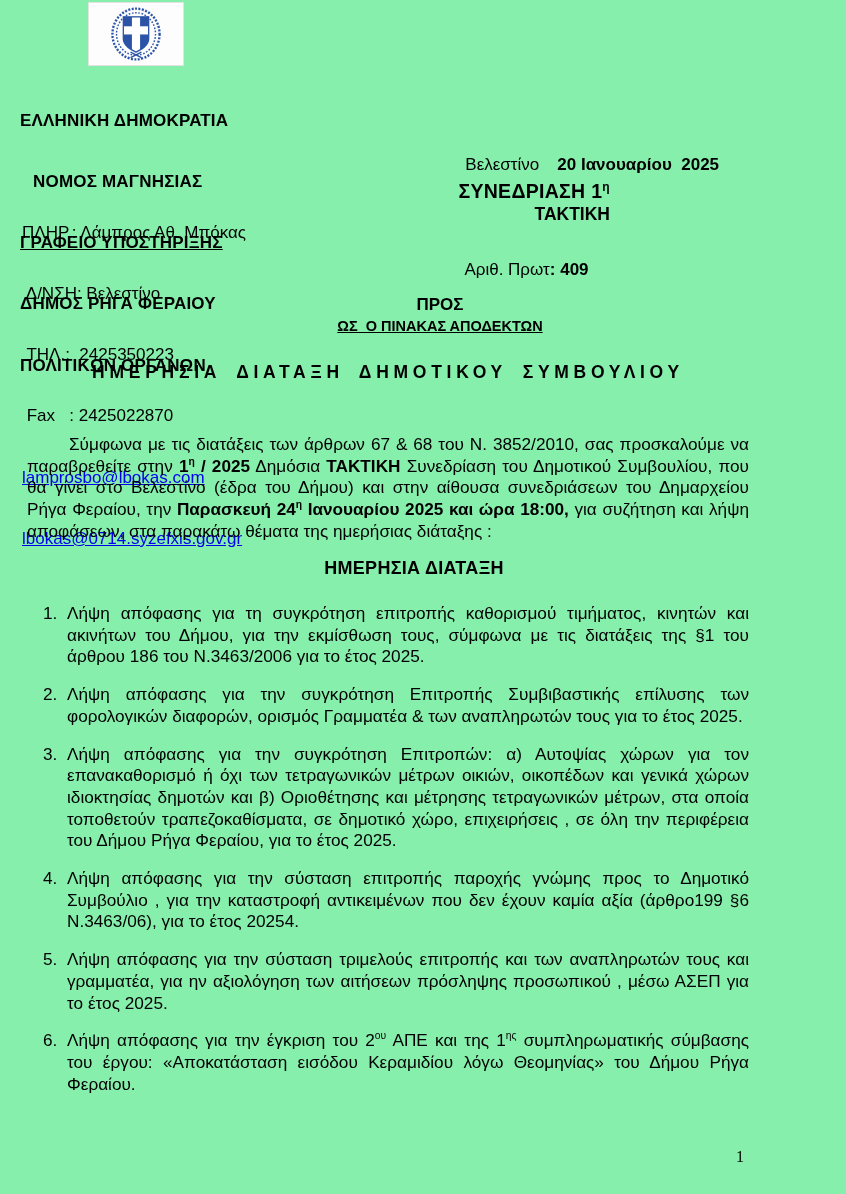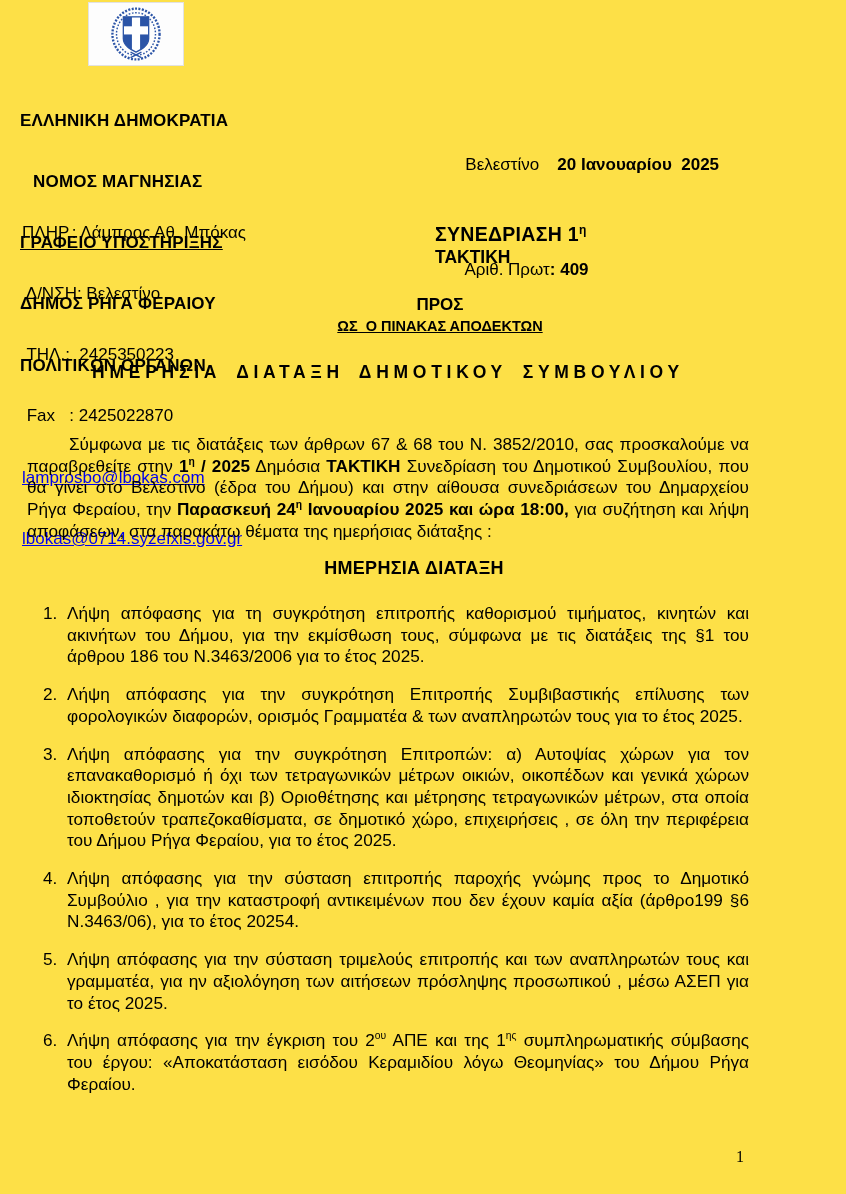--- a/index.html
+++ b/index.html
@@ -4,21 +4,21 @@
 <style>
   :root{
     --emblem-blue:#2b54a7;
     --link-blue:#0000ee;
     --text-black:#000000;
   }
   html,body{margin:0;padding:0;background:#ffffff;}
   .page{
     position:relative;
     width:846px;height:1194px;
-    background:#fde047;
+    background:#86efac;
     color:var(--text-black);
     font-family:"Liberation Sans","DejaVu Sans",sans-serif;
     font-size:17px;
     overflow:hidden;
   }
   
   .emblem-box{
     position:absolute;left:88px;top:2px;width:94px;height:62px;
     border:1px solid #e2e2e2;background:#fdfdfd;
     display:flex;align-items:center;justify-content:center;
@@ -41,21 +41,21 @@
   }
   
   .date-block{
     position:absolute;left:437px;top:91px;line-height:21px;white-space:pre;
   }
   .date-value{font-weight:bold;margin-left:18px;}
   .protocol-number{font-weight:bold;}
   
   .session-block{
     position:absolute;left:435px;top:180px;width:175px;
-    text-align:left;font-weight:bold;margin-top:43px;
+    text-align:right;font-weight:bold;
   }
   .session-title{font-size:19.5px;letter-spacing:.3px;}
   .session-title sup{font-size:12px;}
   .session-type{font-size:17.5px;margin-top:1px;}
   
   .recipient-block{
     position:absolute;left:130px;top:295px;width:620px;text-align:center;
     font-weight:bold;
   }
   .recipient-label{font-size:17px;}

